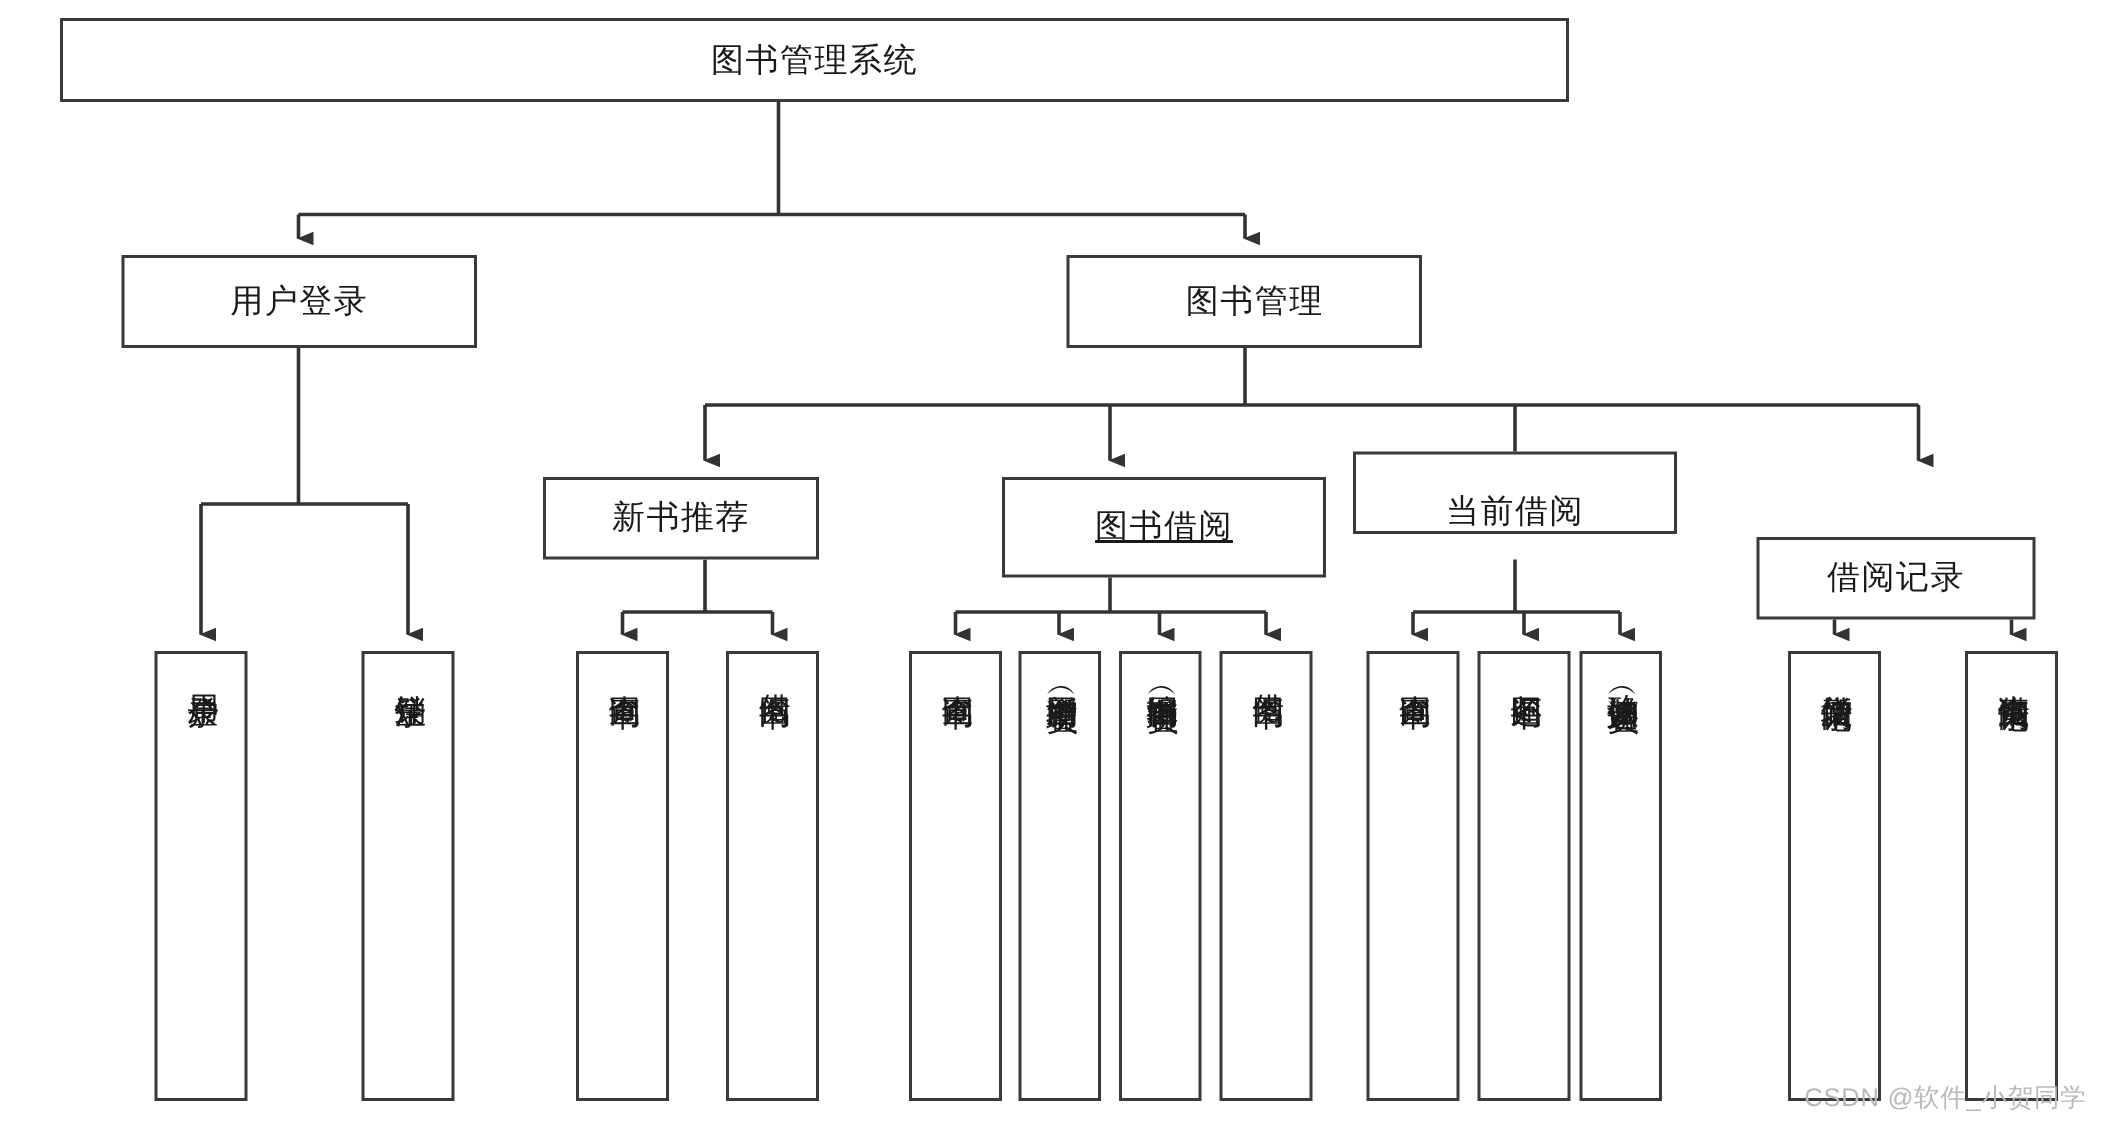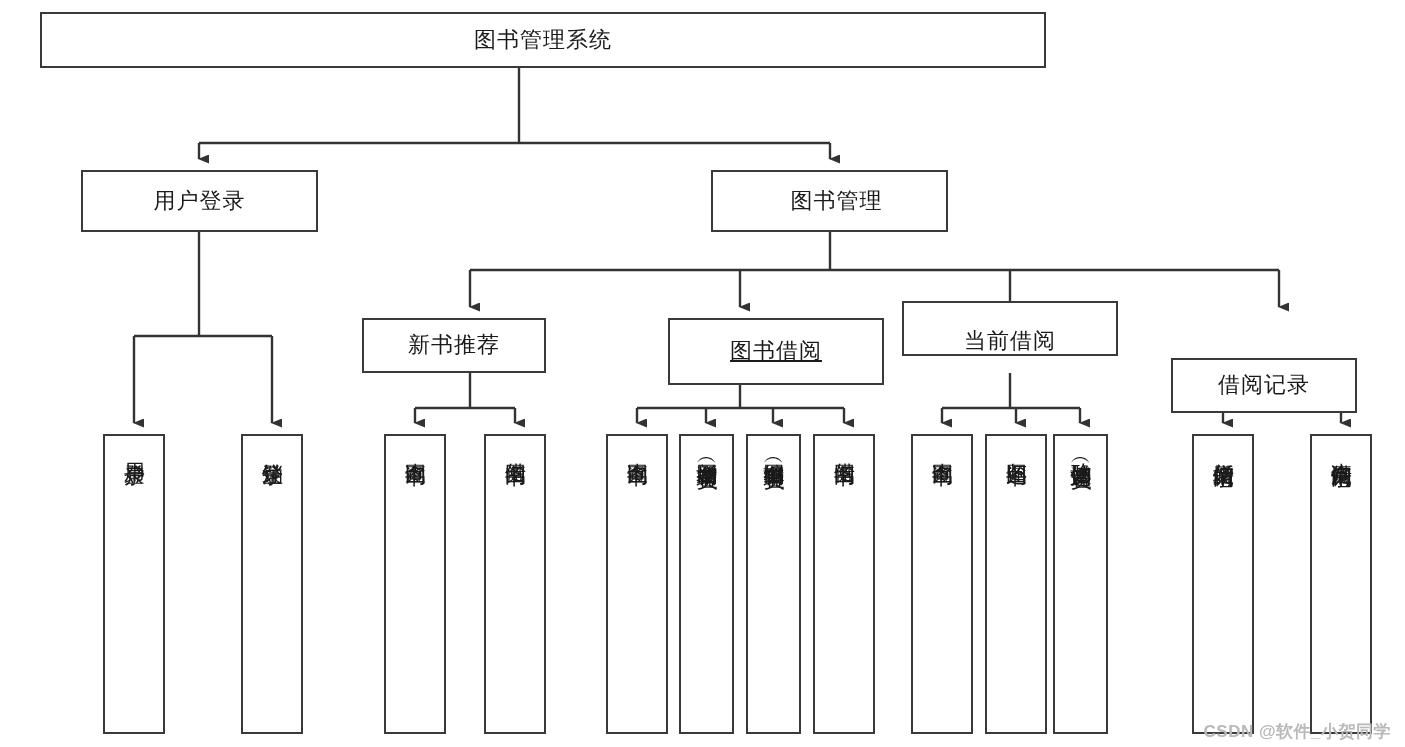--- a/index.html
+++ b/index.html
@@ -61,21 +61,20 @@
   }
   .watermark {
     position: absolute;
     right: 14px;
     bottom: 4px;
     font-size: 17px;
     color: #b9b9b9;
     white-space: nowrap;
     letter-spacing: 0.5px;
     z-index: 5;
-    font-weight: bold;
   }
 </style>
 </head>
 <body>
 
 <div id="diagram-root">
 
   <svg id="connector-layer" viewBox="0 0 1405 747" xmlns="http://www.w3.org/2000/svg">
     <defs>
       <marker id="arrowhead" markerWidth="9" markerHeight="11" refX="4.5" refY="10" orient="auto" markerUnits="userSpaceOnUse">

